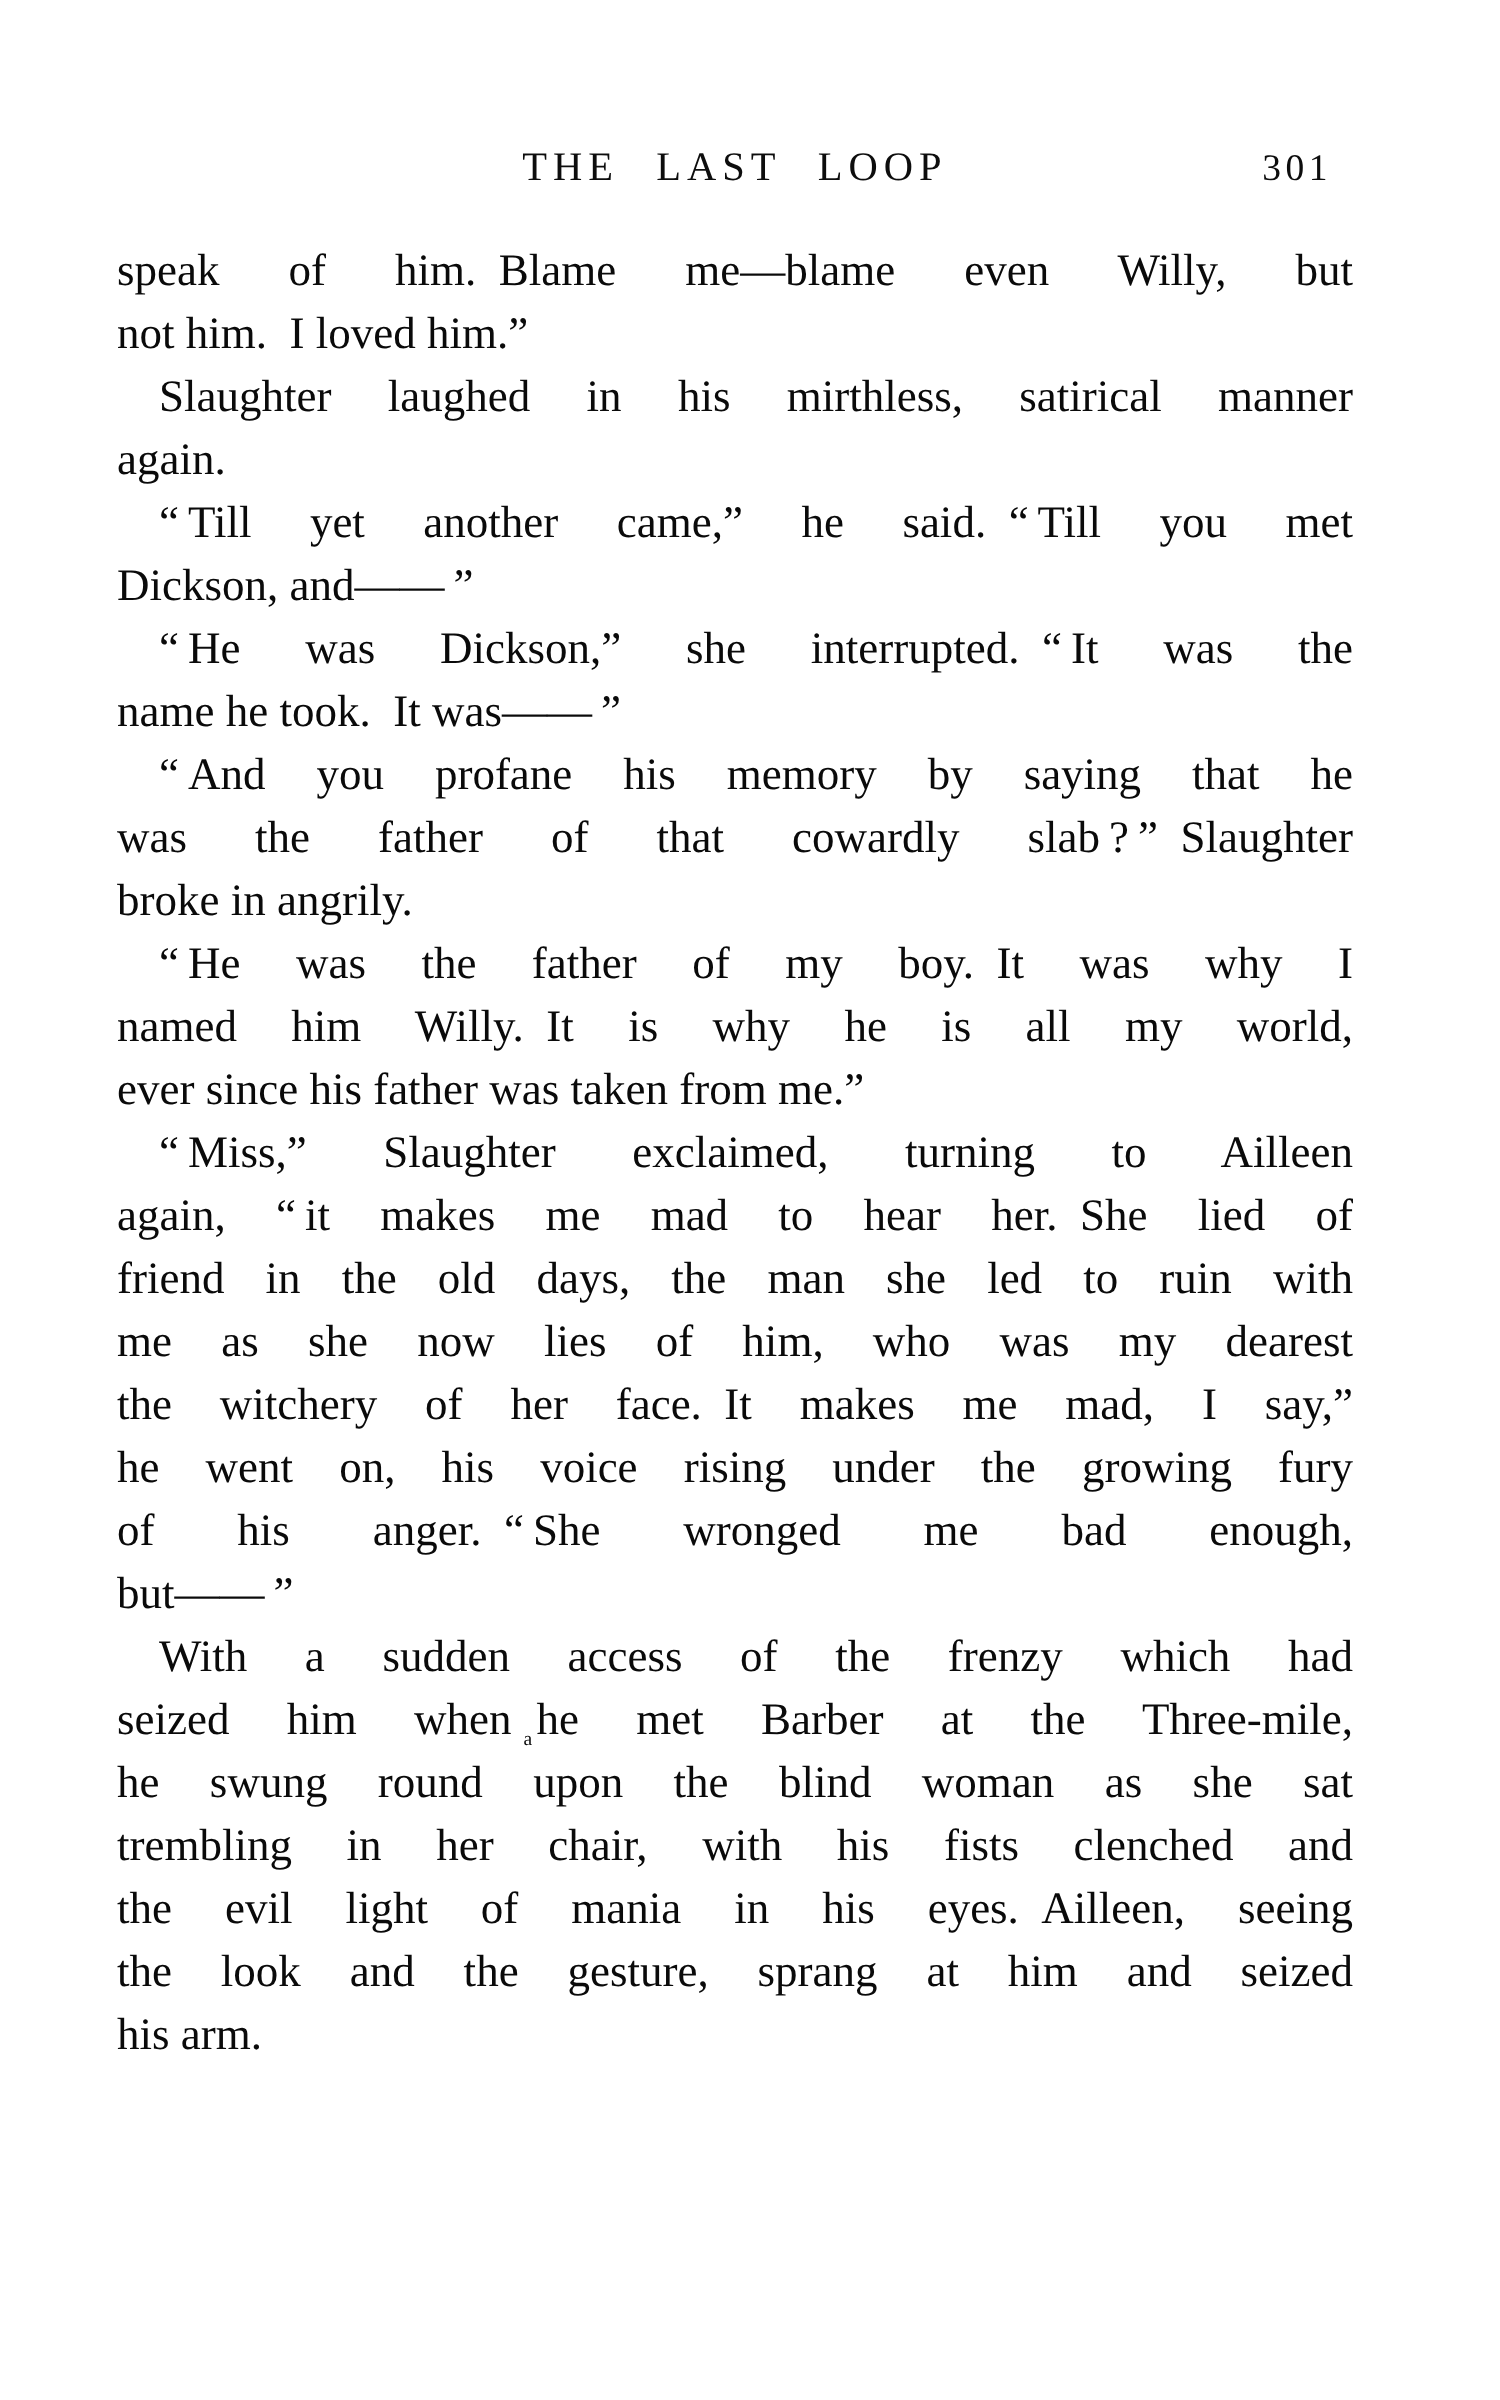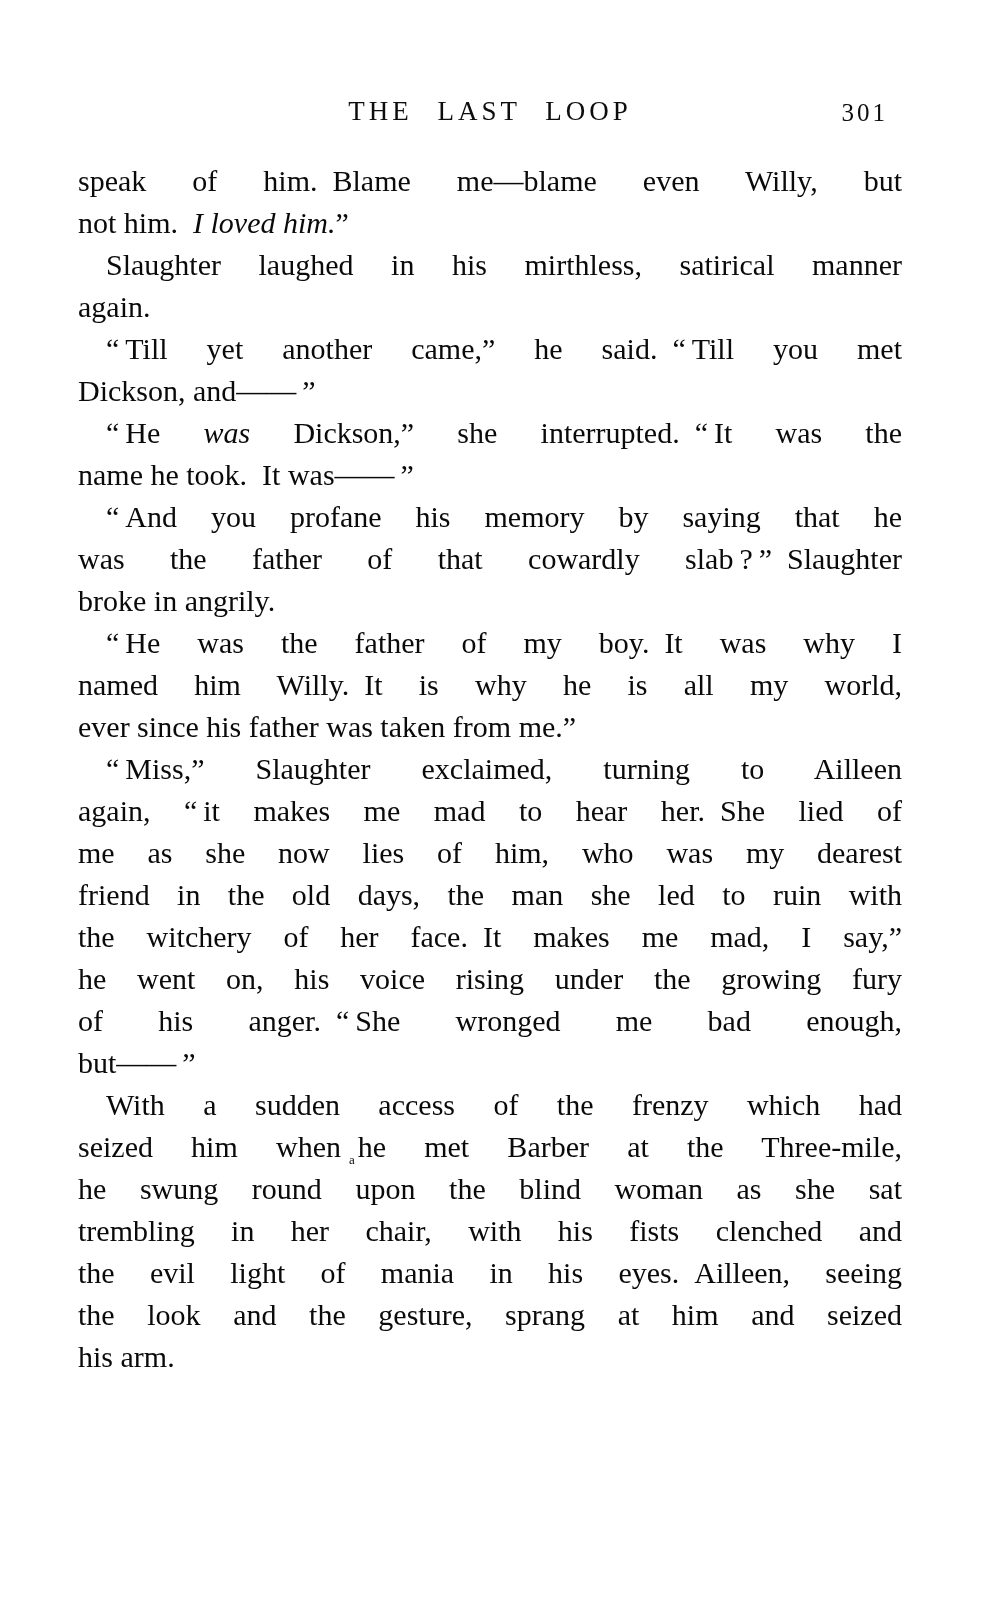--- a/index.html
+++ b/index.html
@@ -57,21 +57,21 @@
     text-align: justify;
     text-align-last: justify;
     overflow: hidden;
   }
   .line.last {
     text-align-last: left;
   }
   .line.indent {
     text-indent: 28px;
   }
-  .it { font-style: italic; }
+  .it { }
   .artifact {
     font-size: 13px;
     vertical-align: -7px;
     margin-left: 8px;
     margin-right: 3px;
     display: inline-block;
   }
 </style>
 </head>
 <body>
@@ -114,22 +114,22 @@
 
     <div class="para">
       <div class="line indent">“ He was the father of my boy. It was why I</div>
       <div class="line">named him Willy. It is why he is all my world,</div>
       <div class="line last">ever since his father was taken from me.”</div>
     </div>
 
     <div class="para">
       <div class="line indent">“ Miss,” Slaughter exclaimed, turning to Ailleen</div>
       <div class="line">again, “ it makes me mad to hear her. She lied of</div>
+      <div class="line">friend in the old days, the man she led to ruin with</div>
       <div class="line">me as she now lies of him, who was my dearest</div>
-      <div class="line">friend in the old days, the man she led to ruin with</div>
       <div class="line">the witchery of her face. It makes me mad, I say,”</div>
       <div class="line">he went on, his voice rising under the growing fury</div>
       <div class="line">of his anger. “ She wronged me bad enough,</div>
       <div class="line last">but—— ”</div>
     </div>
 
     <div class="para">
       <div class="line indent">With a sudden access of the frenzy which had</div>
       <div class="line"><span>seized him when</span><span class="artifact">a</span><span>he met Barber at the Three-mile,</span></div>
       <div class="line">he swung round upon the blind woman as she sat</div>

